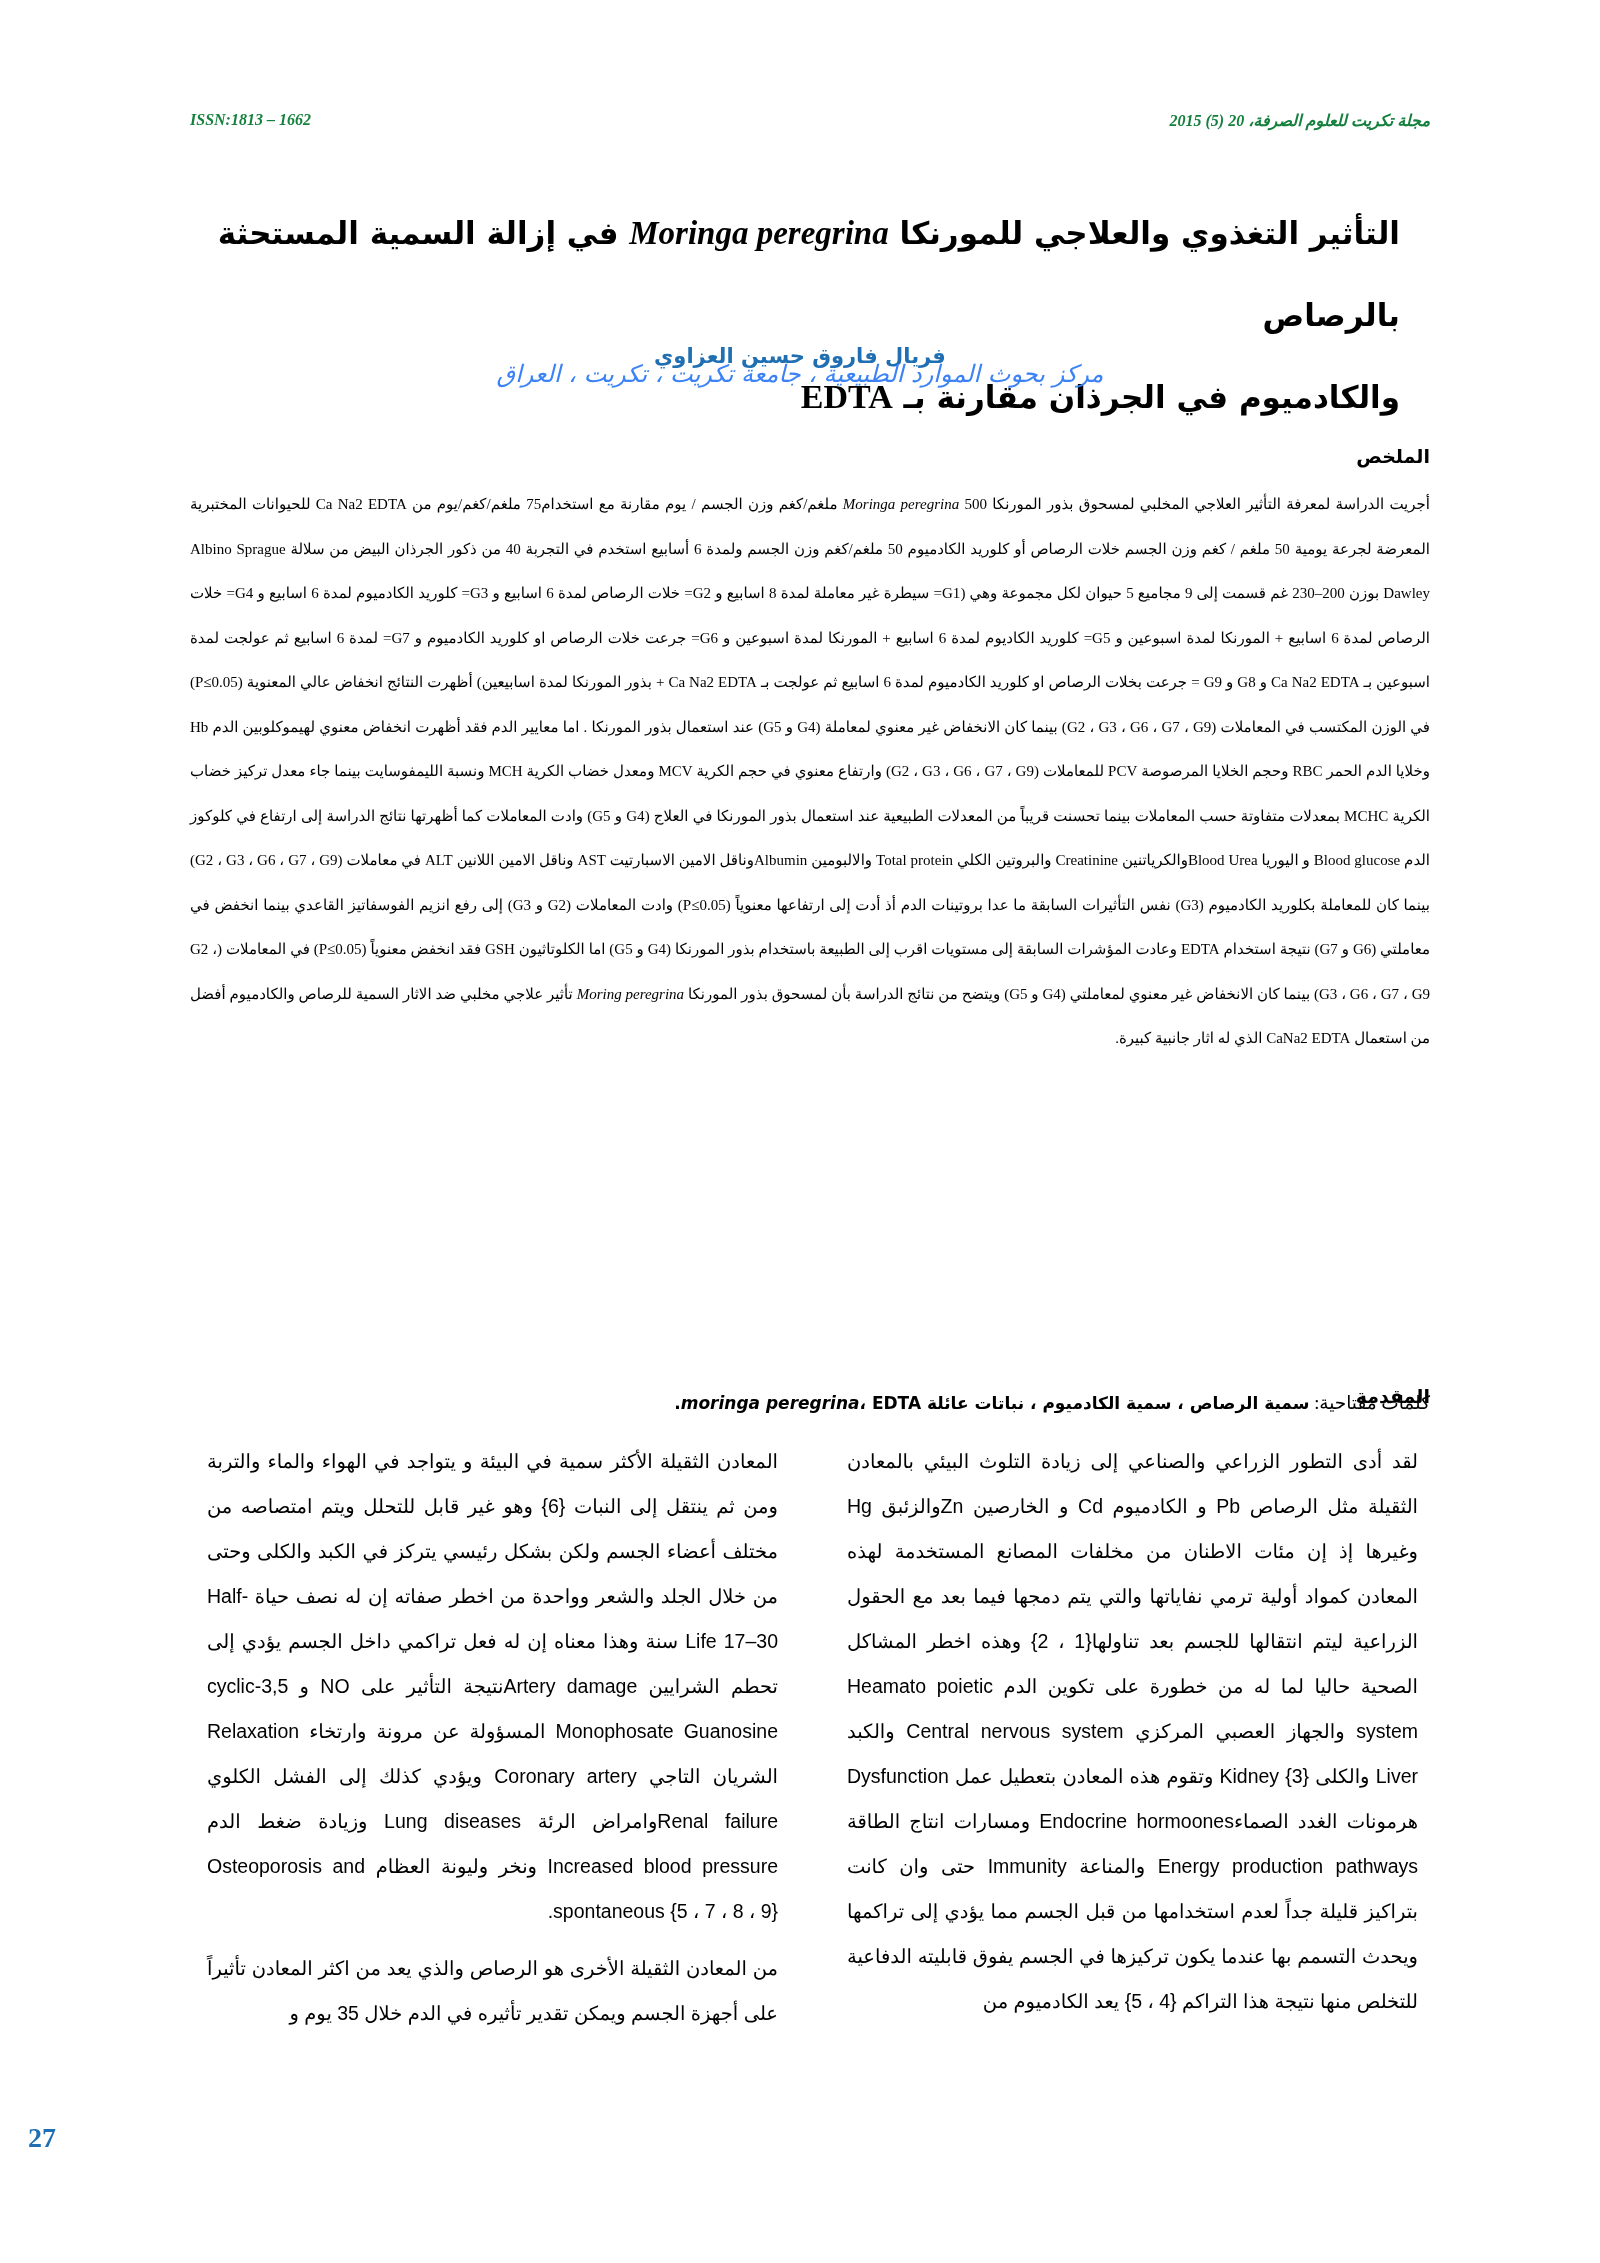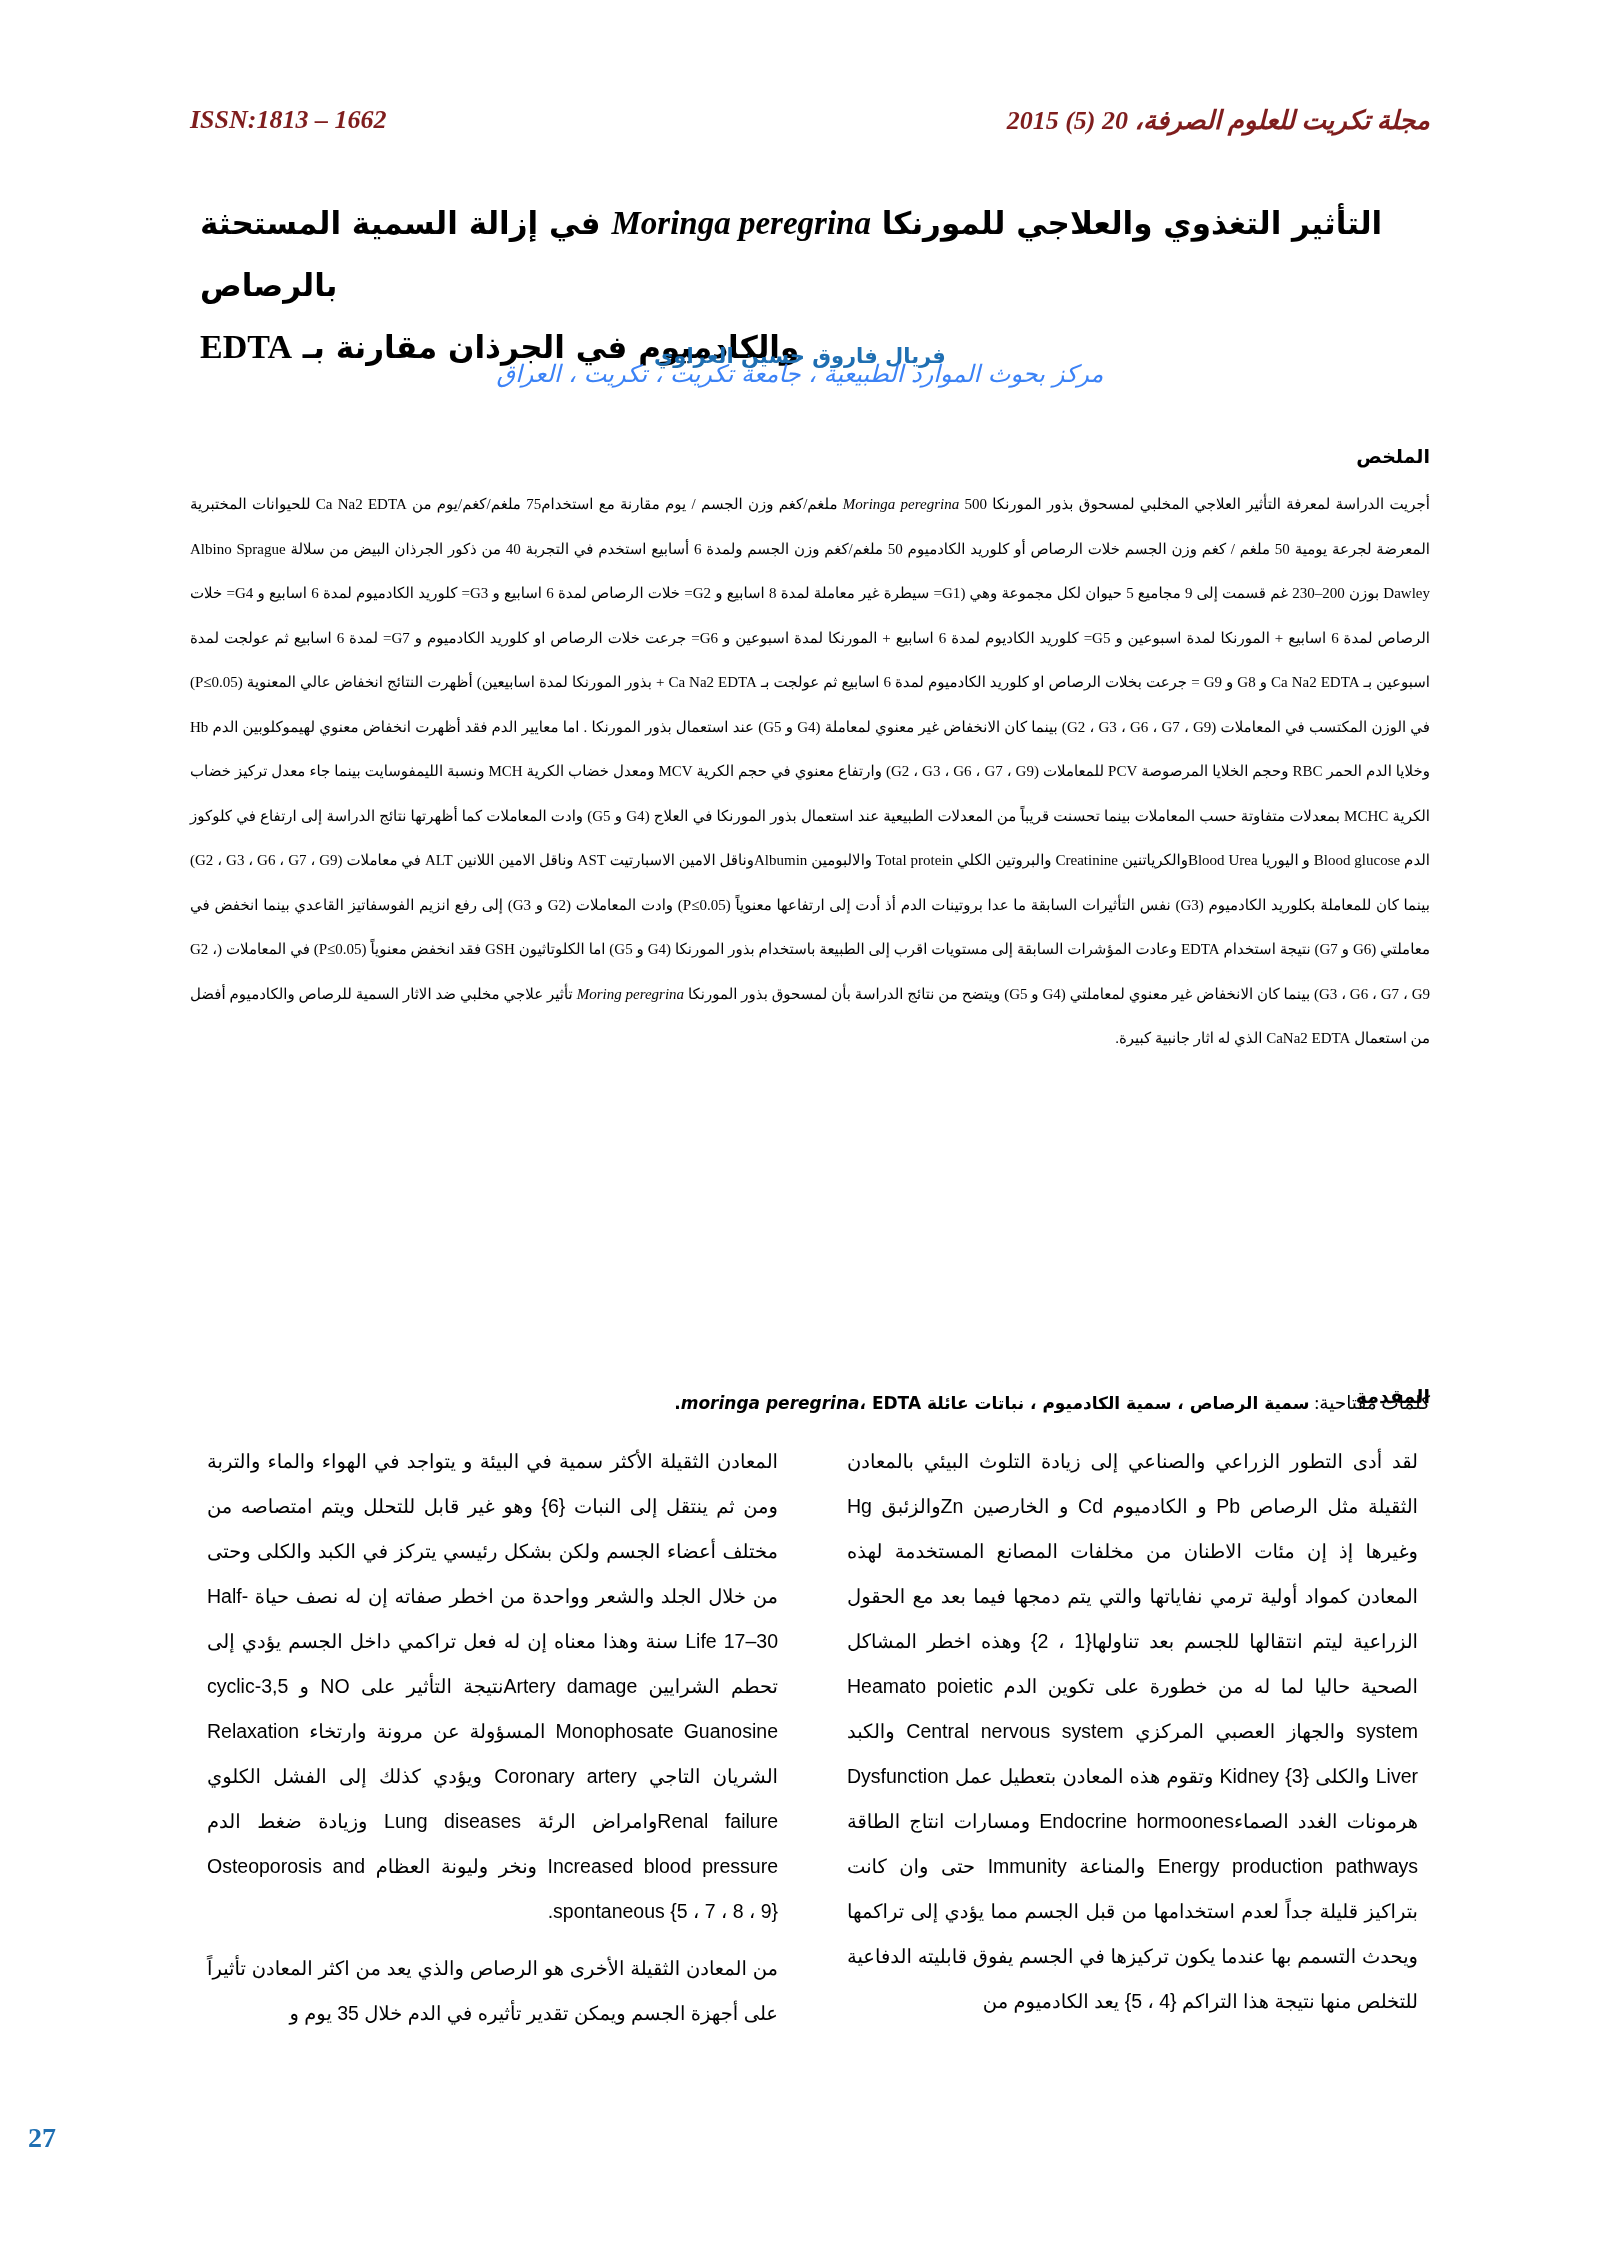--- a/index.html
+++ b/index.html
@@ -6,27 +6,27 @@
   body {
     width: 1600px; height: 2263px; position: relative; overflow: hidden;
     font-family: "DejaVu Sans", "Liberation Sans", sans-serif; color: #000;
   }
   .header {
     position: absolute; top: 100px; left: 190px; right: 170px; height: 40px;
     display: flex; justify-content: space-between; align-items: center;
     direction: ltr;
   }
   .hdr-issn, .hdr-journal {
-    color: #7f1d1d; font-weight: bold; font-style: italic;
-    font-family: "Liberation Serif", serif; font-size: 26px;
+    color: #15803d; font-weight: bold; font-style: italic;
+    font-family: "Liberation Serif", serif; font-size: 16px;
   }
   .hdr-journal { direction: rtl; }
   .title {
     position: absolute; top: 192px; left: 200px; right: 200px;
-    text-align: left; font-weight: bold; font-size: 31px; line-height: 62px;
+    text-align: right; font-weight: bold; font-size: 31px; line-height: 82px;
     font-family: "DejaVu Sans", sans-serif;
   }
   .title i { font-family: "Liberation Serif", serif; font-size: 33px; }
   .title .edta { font-family: Liberation Serif, serif; font-size: 34px; }
   .author {
     position: absolute; top: 316px; left: 0; right: 0; text-align: center;
     color: #1f6fb2; font-weight: bold; font-size: 21px; margin-top: 28px;
   }
   .affil {
     position: absolute; top: 360px; left: 0; right: 0; text-align: center;

